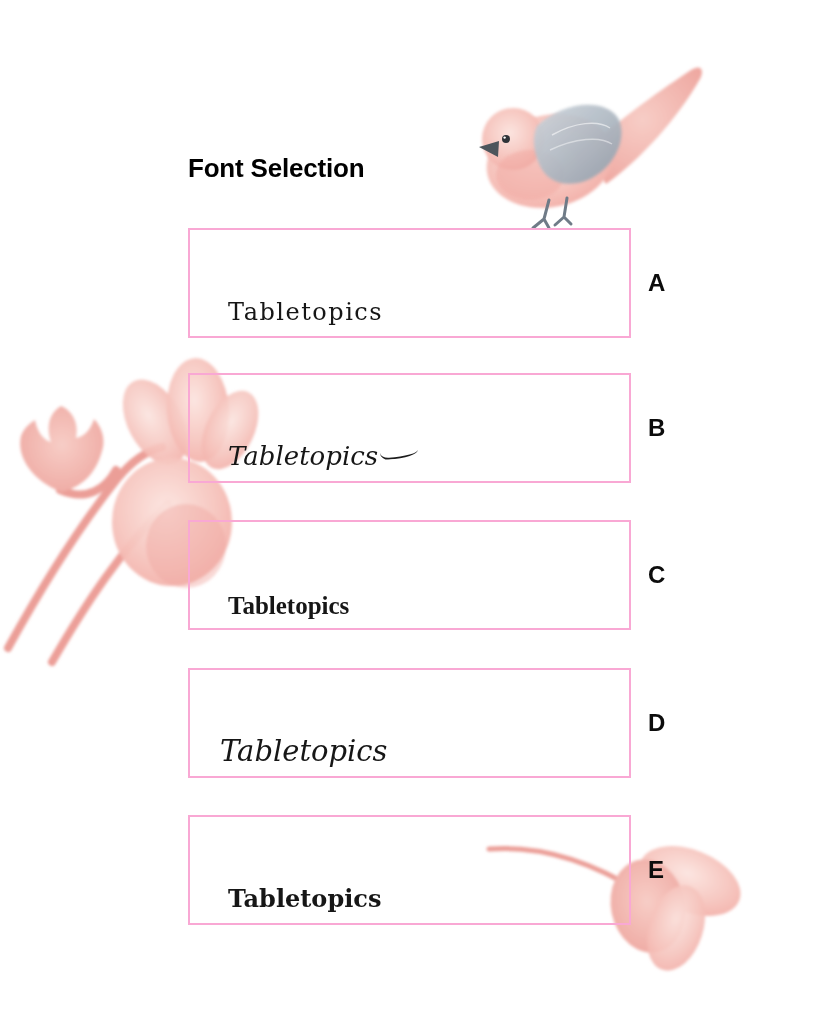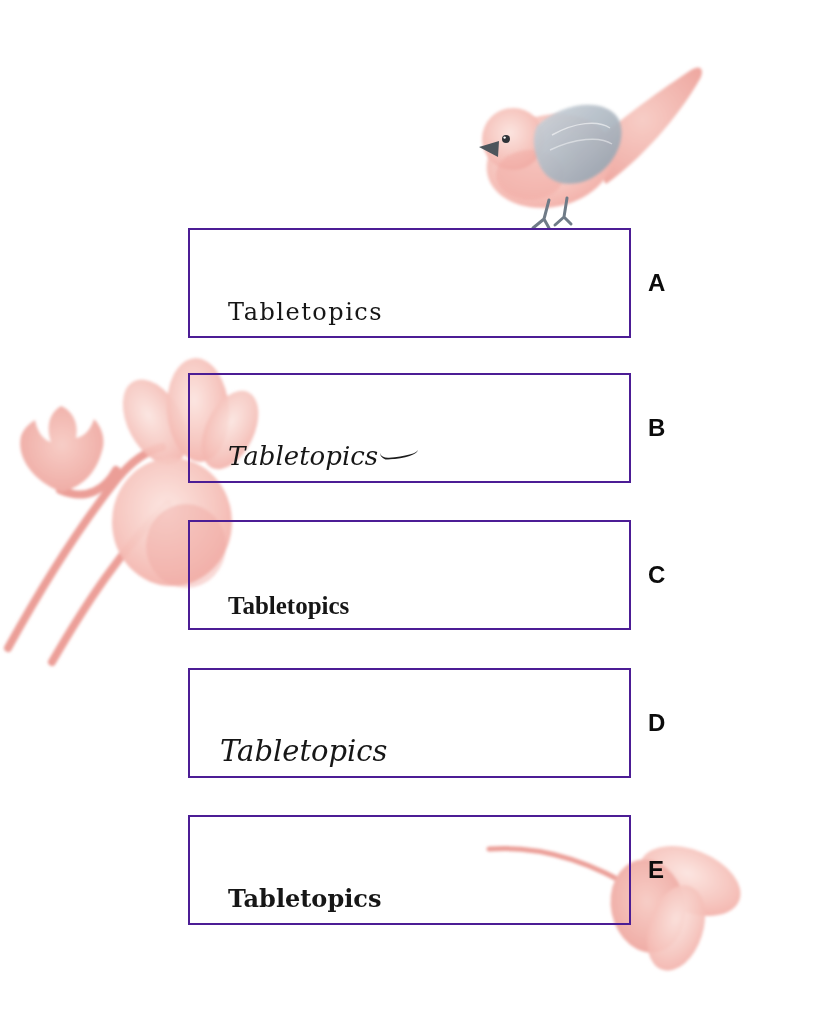--- a/index.html
+++ b/index.html
@@ -2,21 +2,21 @@
 <html><head>
 <meta charset="utf-8">
 <style>
   html,body{margin:0;padding:0;background:#fff;}
   .page{position:relative;width:816px;height:1036px;background:#ffffff;overflow:hidden;
         font-family:"Liberation Sans",sans-serif;}
   .art-layer{position:absolute;left:0;top:0;width:816px;height:1036px;z-index:0;pointer-events:none;}
   .page-title{position:absolute;left:188px;top:153px;z-index:2;font-size:26px;font-weight:bold;
         color:#000;letter-spacing:-0.2px;}
   .font-box{position:absolute;left:188px;width:443px;height:110px;box-sizing:border-box;
-        border:2px solid #4c1d95;background:transparent;z-index:1;cursor:pointer;}
+        border:2px solid #f9a8d4;background:transparent;z-index:1;cursor:pointer;}
   .box-a{top:228px;} .box-b{top:373px;} .box-c{top:520px;} .box-d{top:668px;} .box-e{top:815px;}
   .sample{position:absolute;left:38px;bottom:12px;color:#161616;line-height:1;white-space:nowrap;}
   .sample-a{font-family:"DejaVu Serif",serif;font-size:24px;letter-spacing:1.5px;}
   .sample-b{font-family:"DejaVu Serif",serif;font-style:italic;font-size:26px;}
   .sample-b::after{content:"";display:inline-block;width:38px;height:8px;margin-left:2px;
         border-bottom:2px solid #1c1c1c;border-radius:0 0 100% 30% / 0 0 100% 100%;
         transform:translateY(-6px) rotate(-4deg);}
   .sample-c{font-family:"Liberation Serif",serif;font-weight:bold;font-size:25px;bottom:10px;}
   .sample-d{font-family:"DejaVu Serif",serif;font-style:italic;font-size:29px;bottom:10px;left:30px;}
   .sample-e{font-family:"DejaVu Serif",serif;font-weight:bold;font-size:24px;}
@@ -85,20 +85,21 @@
     </g>
 
     <g filter="url(#soft)">
       <path d="M 489,849 C 540,845 592,862 640,892" fill="none" stroke="#eb9e97" stroke-width="5" stroke-linecap="round"></path>
       <ellipse cx="690" cy="881" rx="53" ry="31" transform="rotate(22 690 881)" fill="url(#pinkSoft)" opacity="0.95"></ellipse>
       <ellipse cx="648" cy="906" rx="37" ry="47" transform="rotate(-12 648 906)" fill="url(#pinkMid)"></ellipse>
       <ellipse cx="676" cy="928" rx="27" ry="44" transform="rotate(18 676 928)" fill="url(#pinkSoft)" opacity="0.9"></ellipse>
     </g>
   </svg>
 
+  <div class="page-title">Font Selection</div>
 
   <div class="font-box box-a">
     <span class="sample sample-a">Tabletopics</span>
   </div>
   <div class="option-letter letter-a">A</div>
 
   <div class="font-box box-b">
     <span class="sample sample-b">Tabletopics</span>
   </div>
   <div class="option-letter letter-b">B</div>

